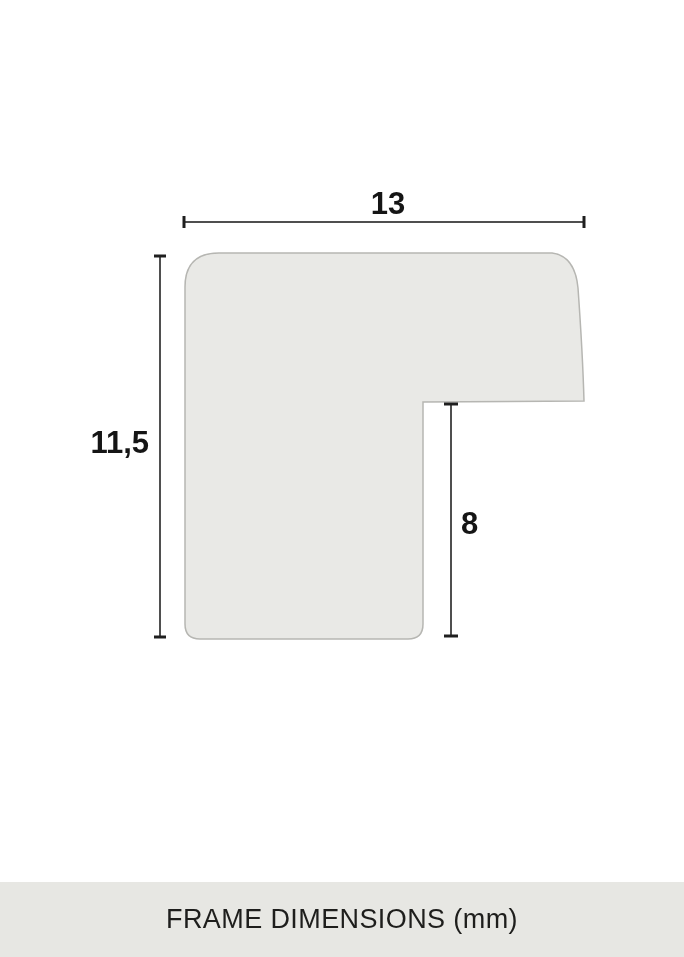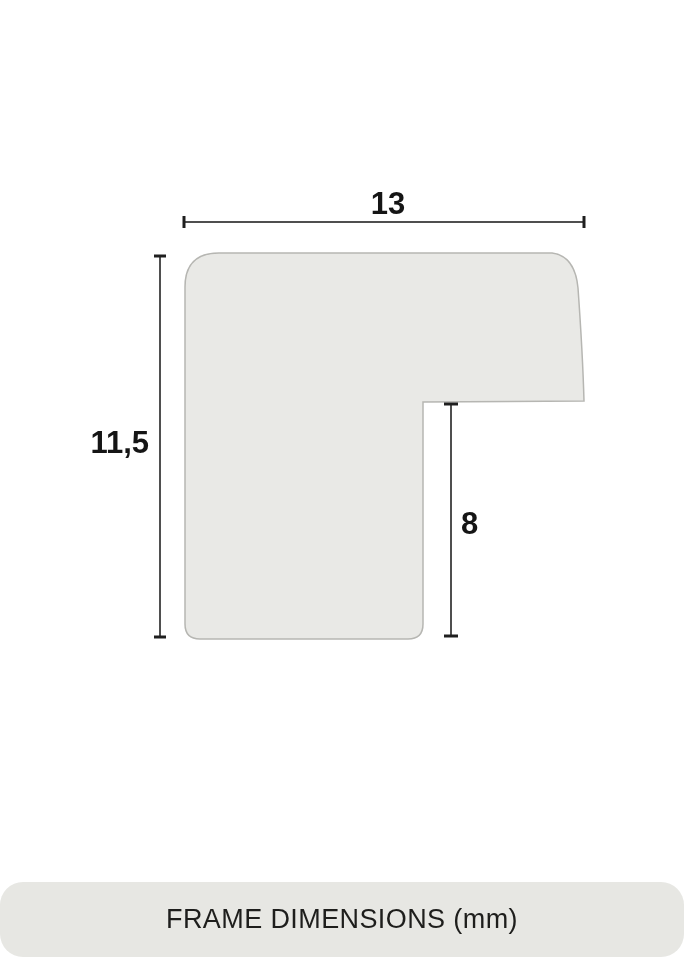--- a/index.html
+++ b/index.html
@@ -40,21 +40,20 @@
   .footer-bar{
     position:absolute;
     left:0;
     top:882px;
     width:684px;
     height:75px;
     background:var(--footer-bg);
     display:flex;
     align-items:center;
     justify-content:center;
-    border-radius:23px;
   }
   .footer-caption{
     color:var(--footer-text);
     font-size:27px;
     font-weight:500;
     letter-spacing:0.4px;
     white-space:nowrap;
   }
 </style>
 </head>

